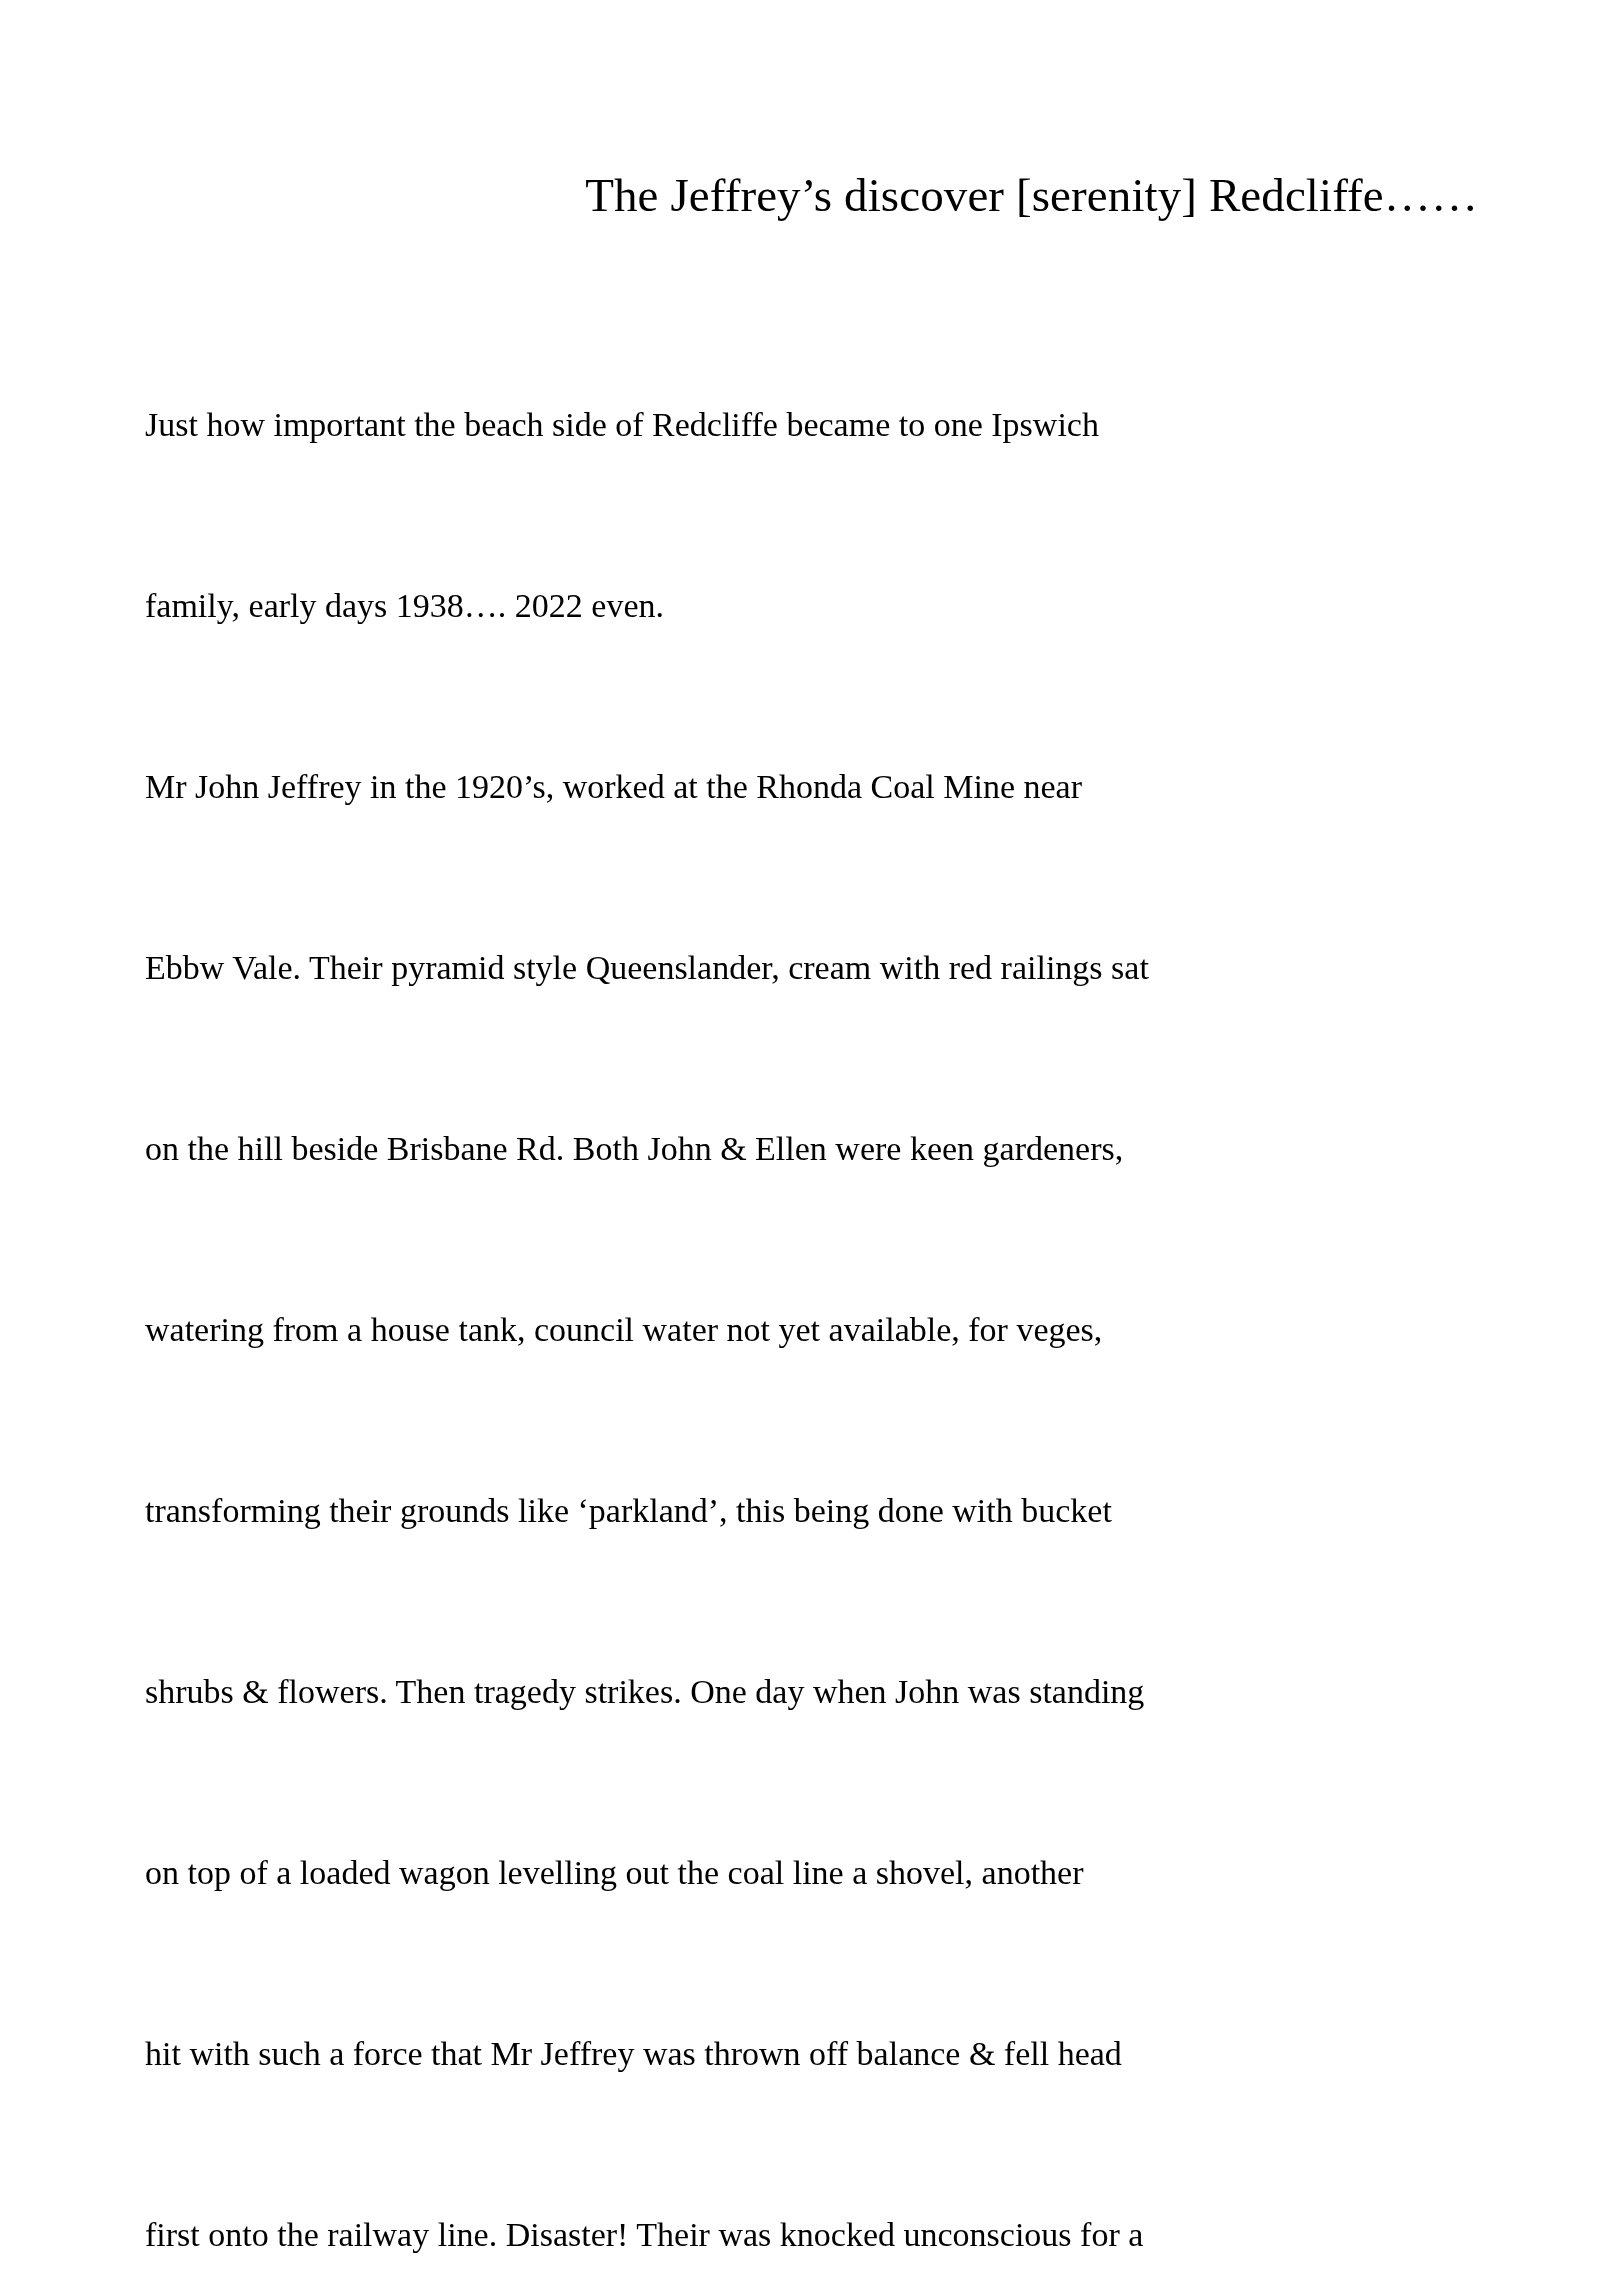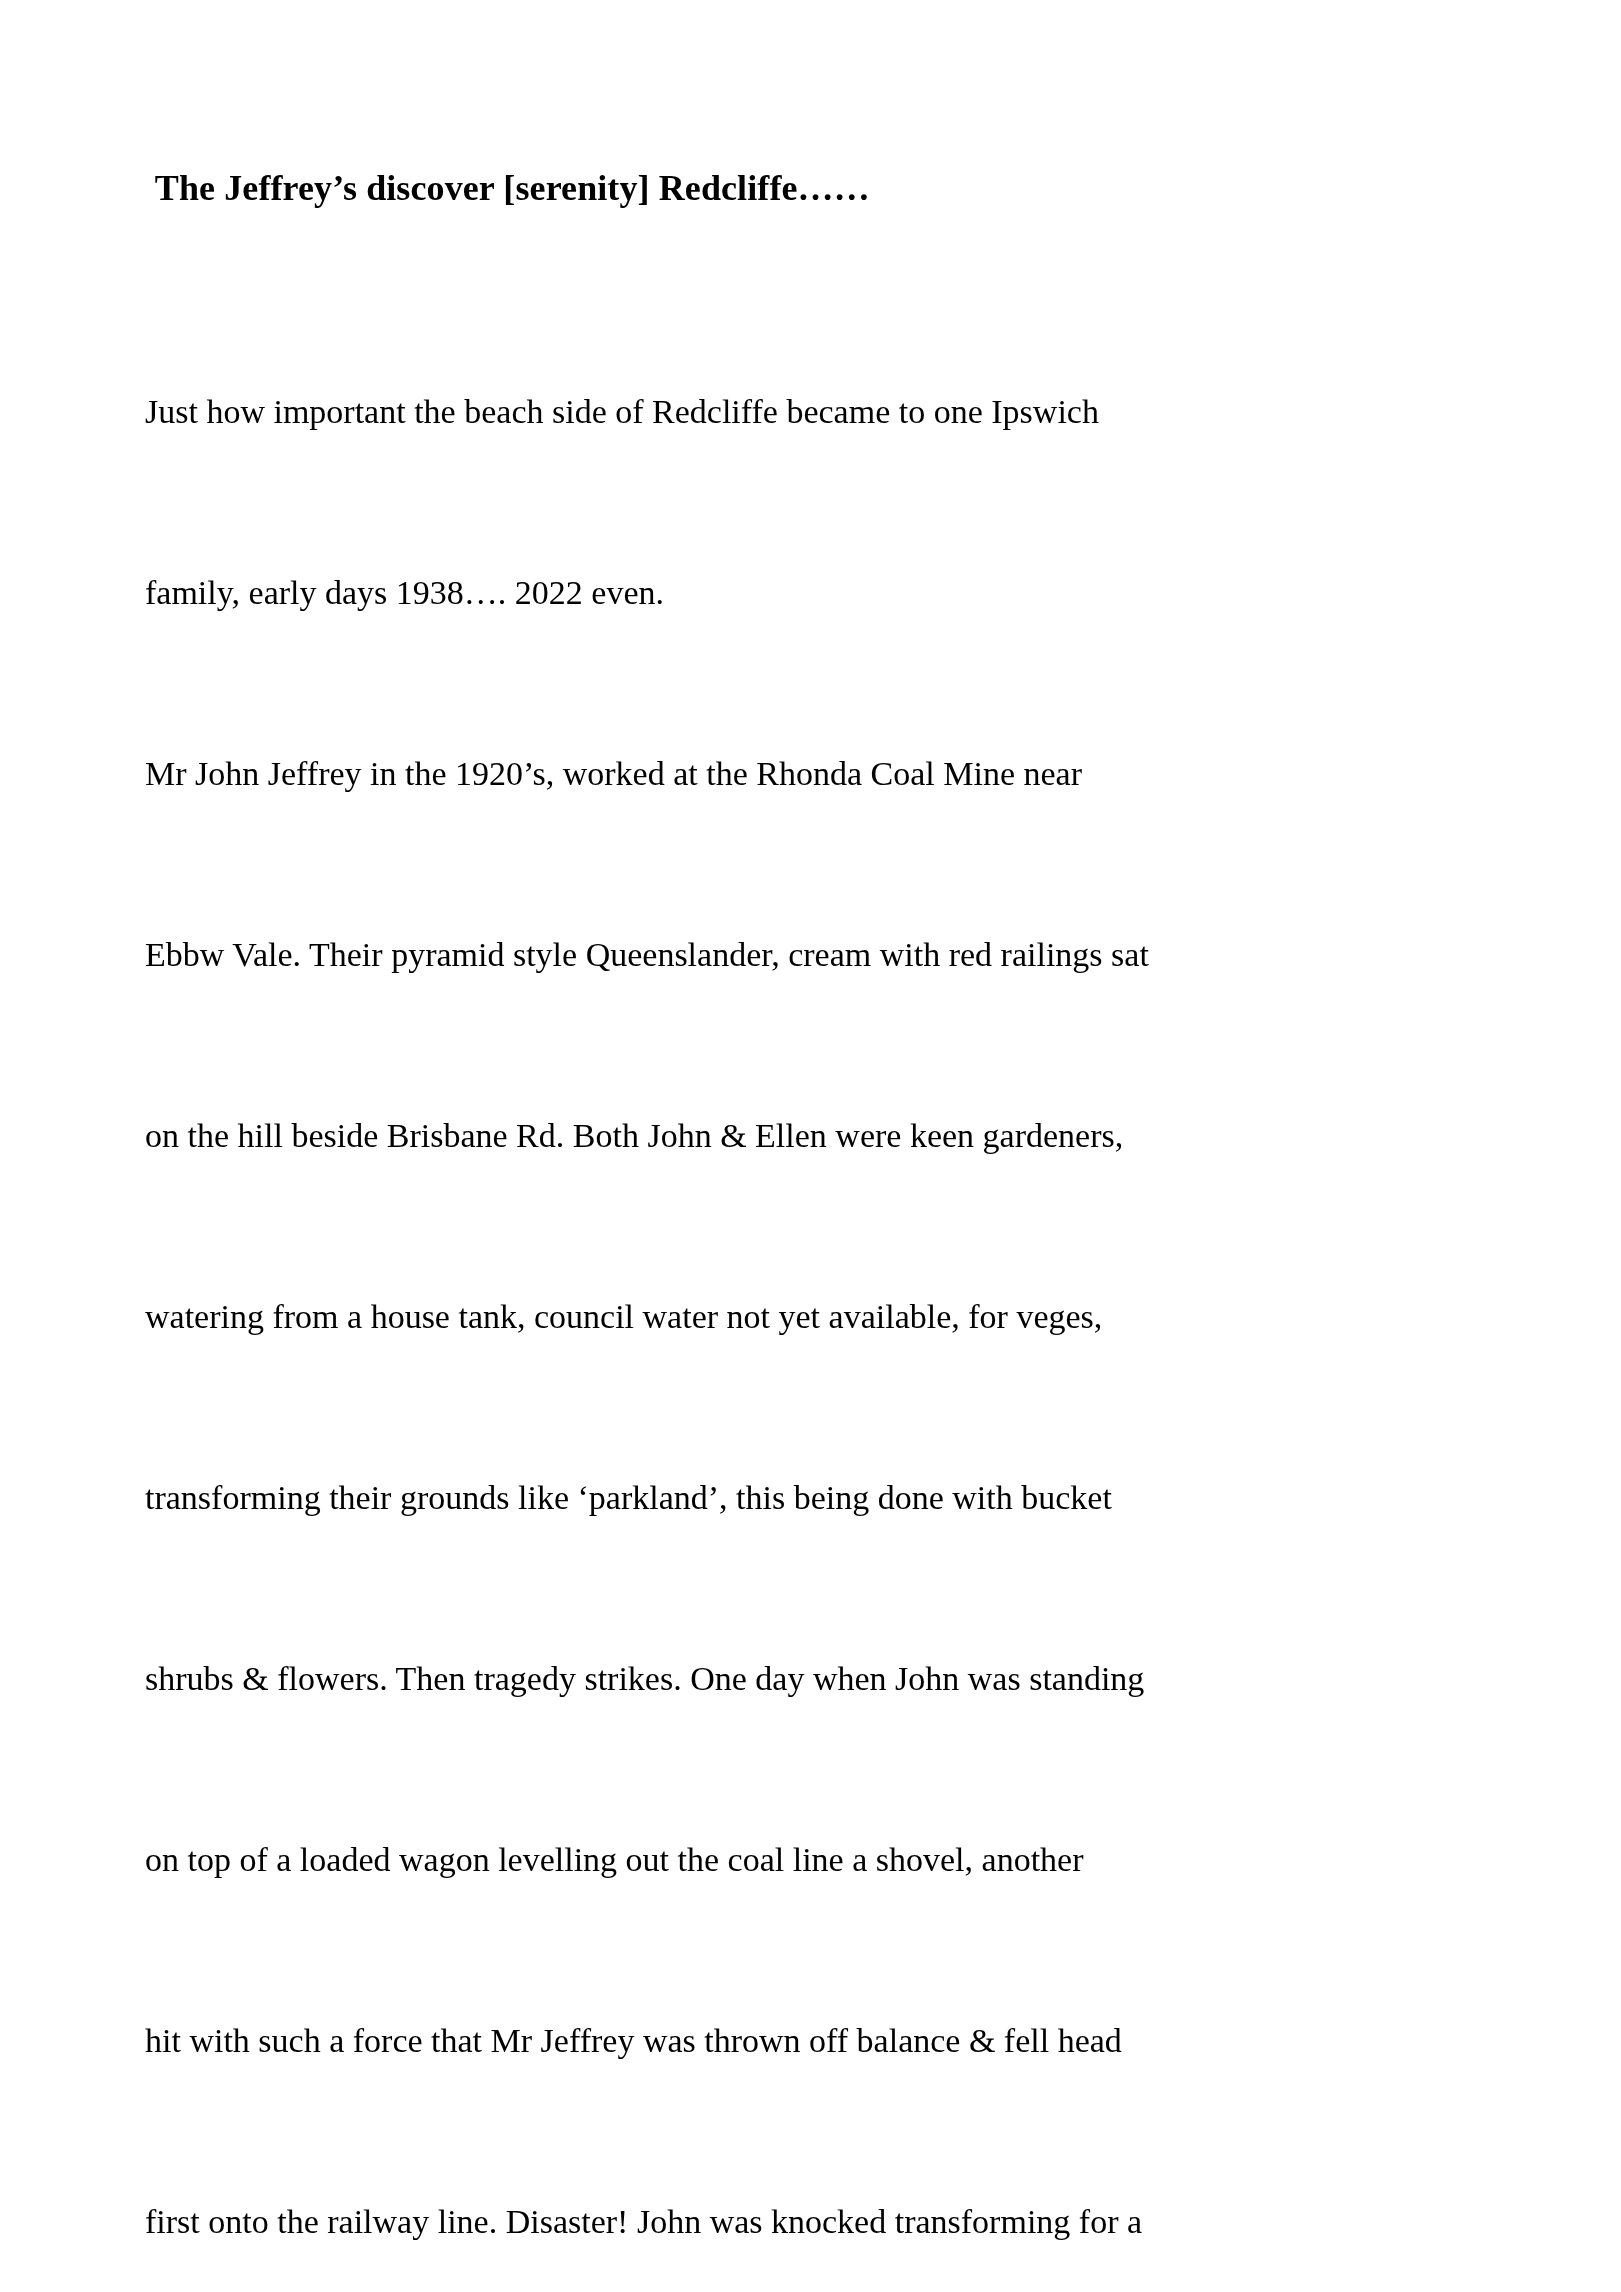--- a/index.html
+++ b/index.html
@@ -22,26 +22,27 @@
     box-sizing: border-box;
     overflow: hidden;
   }
   .content {
     position: absolute;
     left: 145px;
     top: 167px;
     width: 1333px;
   }
   .doc-title {
-    font-size: 36px;
-    font-weight: bold;
+    font-size: 47px;
+    font-weight: normal;
     line-height: 1.22;
     letter-spacing: 0.1px;
     margin: 0 0 43px 9.8px;
     white-space: pre;
+    text-align: right;
   }
   .para {
     font-size: 34px;
     line-height: 47px;
     margin: 0;
     white-space: pre-wrap;
     letter-spacing: 0px;
   }
   .para .ln {
     display: block;
@@ -63,20 +64,20 @@
         <span class="ln">Just how important the beach side of Redcliffe became to one Ipswich</span>
         <span class="ln">family, early days 1938…. 2022 even.</span>
         <span class="ln">Mr John Jeffrey in the 1920’s, worked at the Rhonda Coal Mine near</span>
         <span class="ln">Ebbw Vale. Their pyramid style Queenslander, cream with red railings sat</span>
         <span class="ln">on the hill beside Brisbane Rd. Both John &amp; Ellen were keen gardeners,</span>
         <span class="ln">watering from a house tank, council water not yet available, for veges,</span>
         <span class="ln">transforming their grounds like ‘parkland’, this being done with bucket</span>
         <span class="ln">shrubs &amp; flowers. Then tragedy strikes. One day when John was standing</span>
         <span class="ln">on top of a loaded wagon levelling out the coal line a shovel, another</span>
         <span class="ln">hit with such a force that Mr Jeffrey was thrown off balance &amp; fell head</span>
-        <span class="ln">first onto the railway line. Disaster! John was knocked transforming for a</span>
+        <span class="ln">first onto the railway line. Disaster! Their was knocked unconscious for a</span>
         
       </p>
     </div>
 
   </div>
 </div>
 
 
 </body></html>

